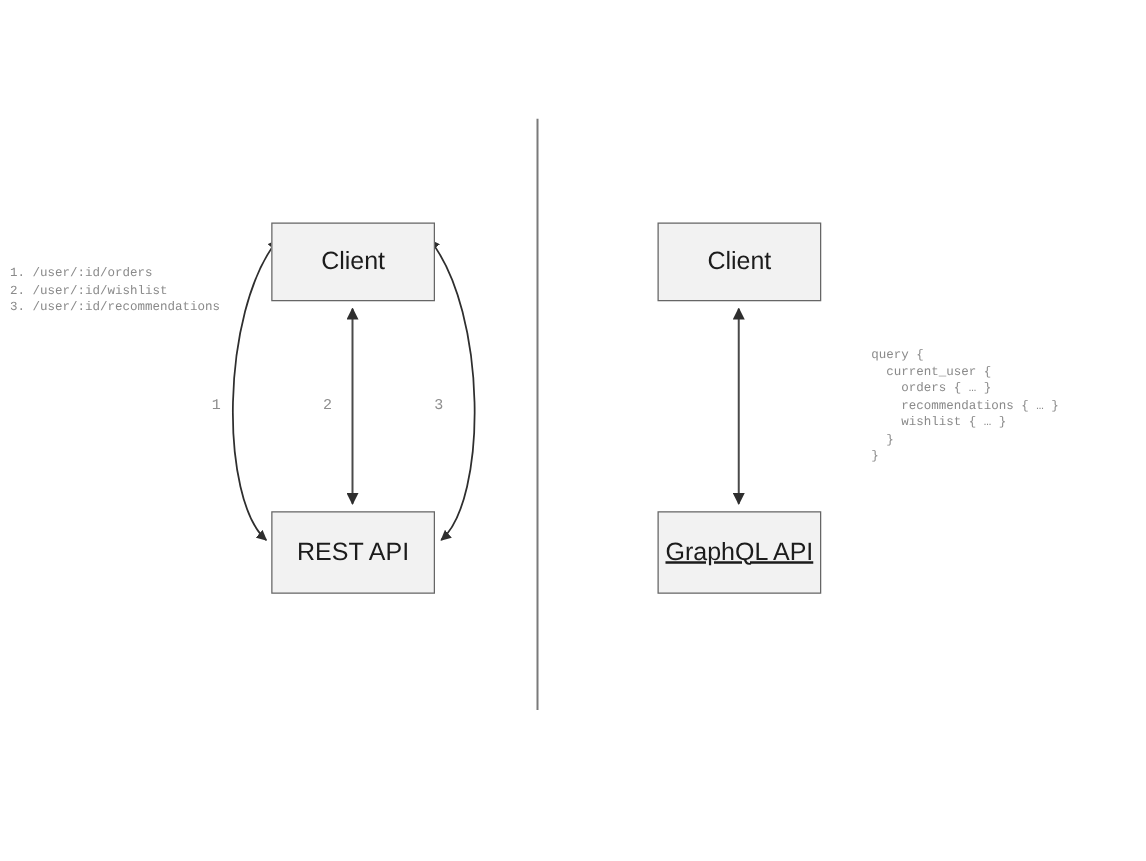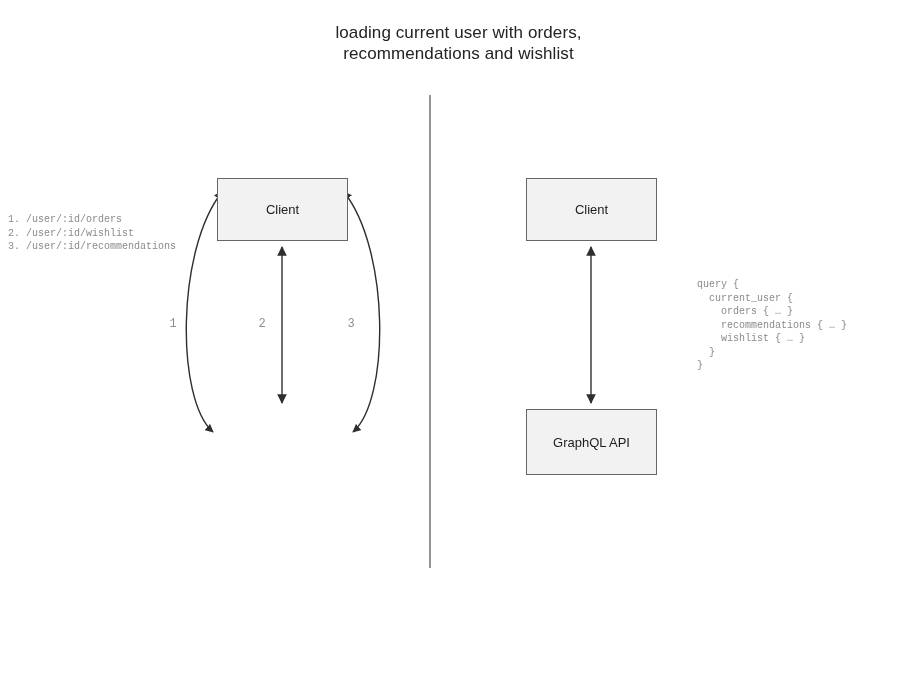--- a/index.html
+++ b/index.html
@@ -42,29 +42,29 @@
 
   
   .node {
     position: absolute;
     box-sizing: border-box;
     background: #f2f2f2;
     border: 1px solid #666666;
     display: flex;
     align-items: center;
     justify-content: center;
-    font-size: 13px;
+    font-size: 20px;
     color: #1c1c1c;
     font-family: "Liberation Sans", sans-serif;
   }
 
   #node-client-rest   { left: 217px; top: 178px; width: 131px; height: 63px; }
   #node-rest-api      { left: 217px; top: 409px; width: 131px; height: 66px; }
   #node-client-gql    { left: 526px; top: 178px; width: 131px; height: 63px; }
-  #node-graphql-api   { left: 526px; top: 409px; width: 131px; height: 66px; }
+  #node-graphql-api   { left: 526px; top: 409px; width: 131px; height: 66px; text-decoration: underline; }
 
   
   .mono {
     position: absolute;
     font-family: "Liberation Mono", "DejaVu Sans Mono", monospace;
     font-size: 10px;
     line-height: 13.5px;
     color: #8a8a8a;
     white-space: pre;
   }
@@ -84,22 +84,20 @@
   #edge-label-2 { left: 253px; top: 317px; }
   #edge-label-3 { left: 342px; top: 317px; }
 
   svg { overflow: visible; }
 </style>
 </head>
 <body>
 
 <div id="canvas">
 
-  <div class="title">loading current user with orders,
-recommendations and wishlist</div>
 
   <svg width="917" height="689" style="position:absolute;left:0;top:0;">
     <defs>
       <marker id="ah" viewBox="0 0 10 10" refX="9" refY="5" markerWidth="6" markerHeight="6" orient="auto-start-reverse">
         <path d="M 0 0 L 10 5 L 0 10 z" fill="#2e2e2e"></path>
       </marker>
     </defs>
 
     <line x1="430" y1="95" x2="430" y2="568" stroke="#7a7a7a" stroke-width="1.6"></line>
 
@@ -107,20 +105,21 @@
 
     <line x1="282" y1="247" x2="282" y2="403" stroke="#4a4a4a" stroke-width="1.6" marker-start="url(#ah)" marker-end="url(#ah)"></line>
 
     <path d="M 344 192 C 390 250, 390 400, 353 432" fill="none" stroke="#2e2e2e" stroke-width="1.4" marker-start="url(#ah)" marker-end="url(#ah)"></path>
 
     <line x1="591" y1="247" x2="591" y2="403" stroke="#4a4a4a" stroke-width="1.6" marker-start="url(#ah)" marker-end="url(#ah)"></line>
   </svg>
 
   <div class="node" id="node-client-rest">Client</div>
 
+  <div class="node" id="node-rest-api">REST API</div>
 
   <div class="edge-label" id="edge-label-1">1</div>
   <div class="edge-label" id="edge-label-2">2</div>
   <div class="edge-label" id="edge-label-3">3</div>
 
   <div class="mono" id="endpoint-list">1. /user/:id/orders
 2. /user/:id/wishlist
 3. /user/:id/recommendations</div>
 
   <div class="node" id="node-client-gql">Client</div>

